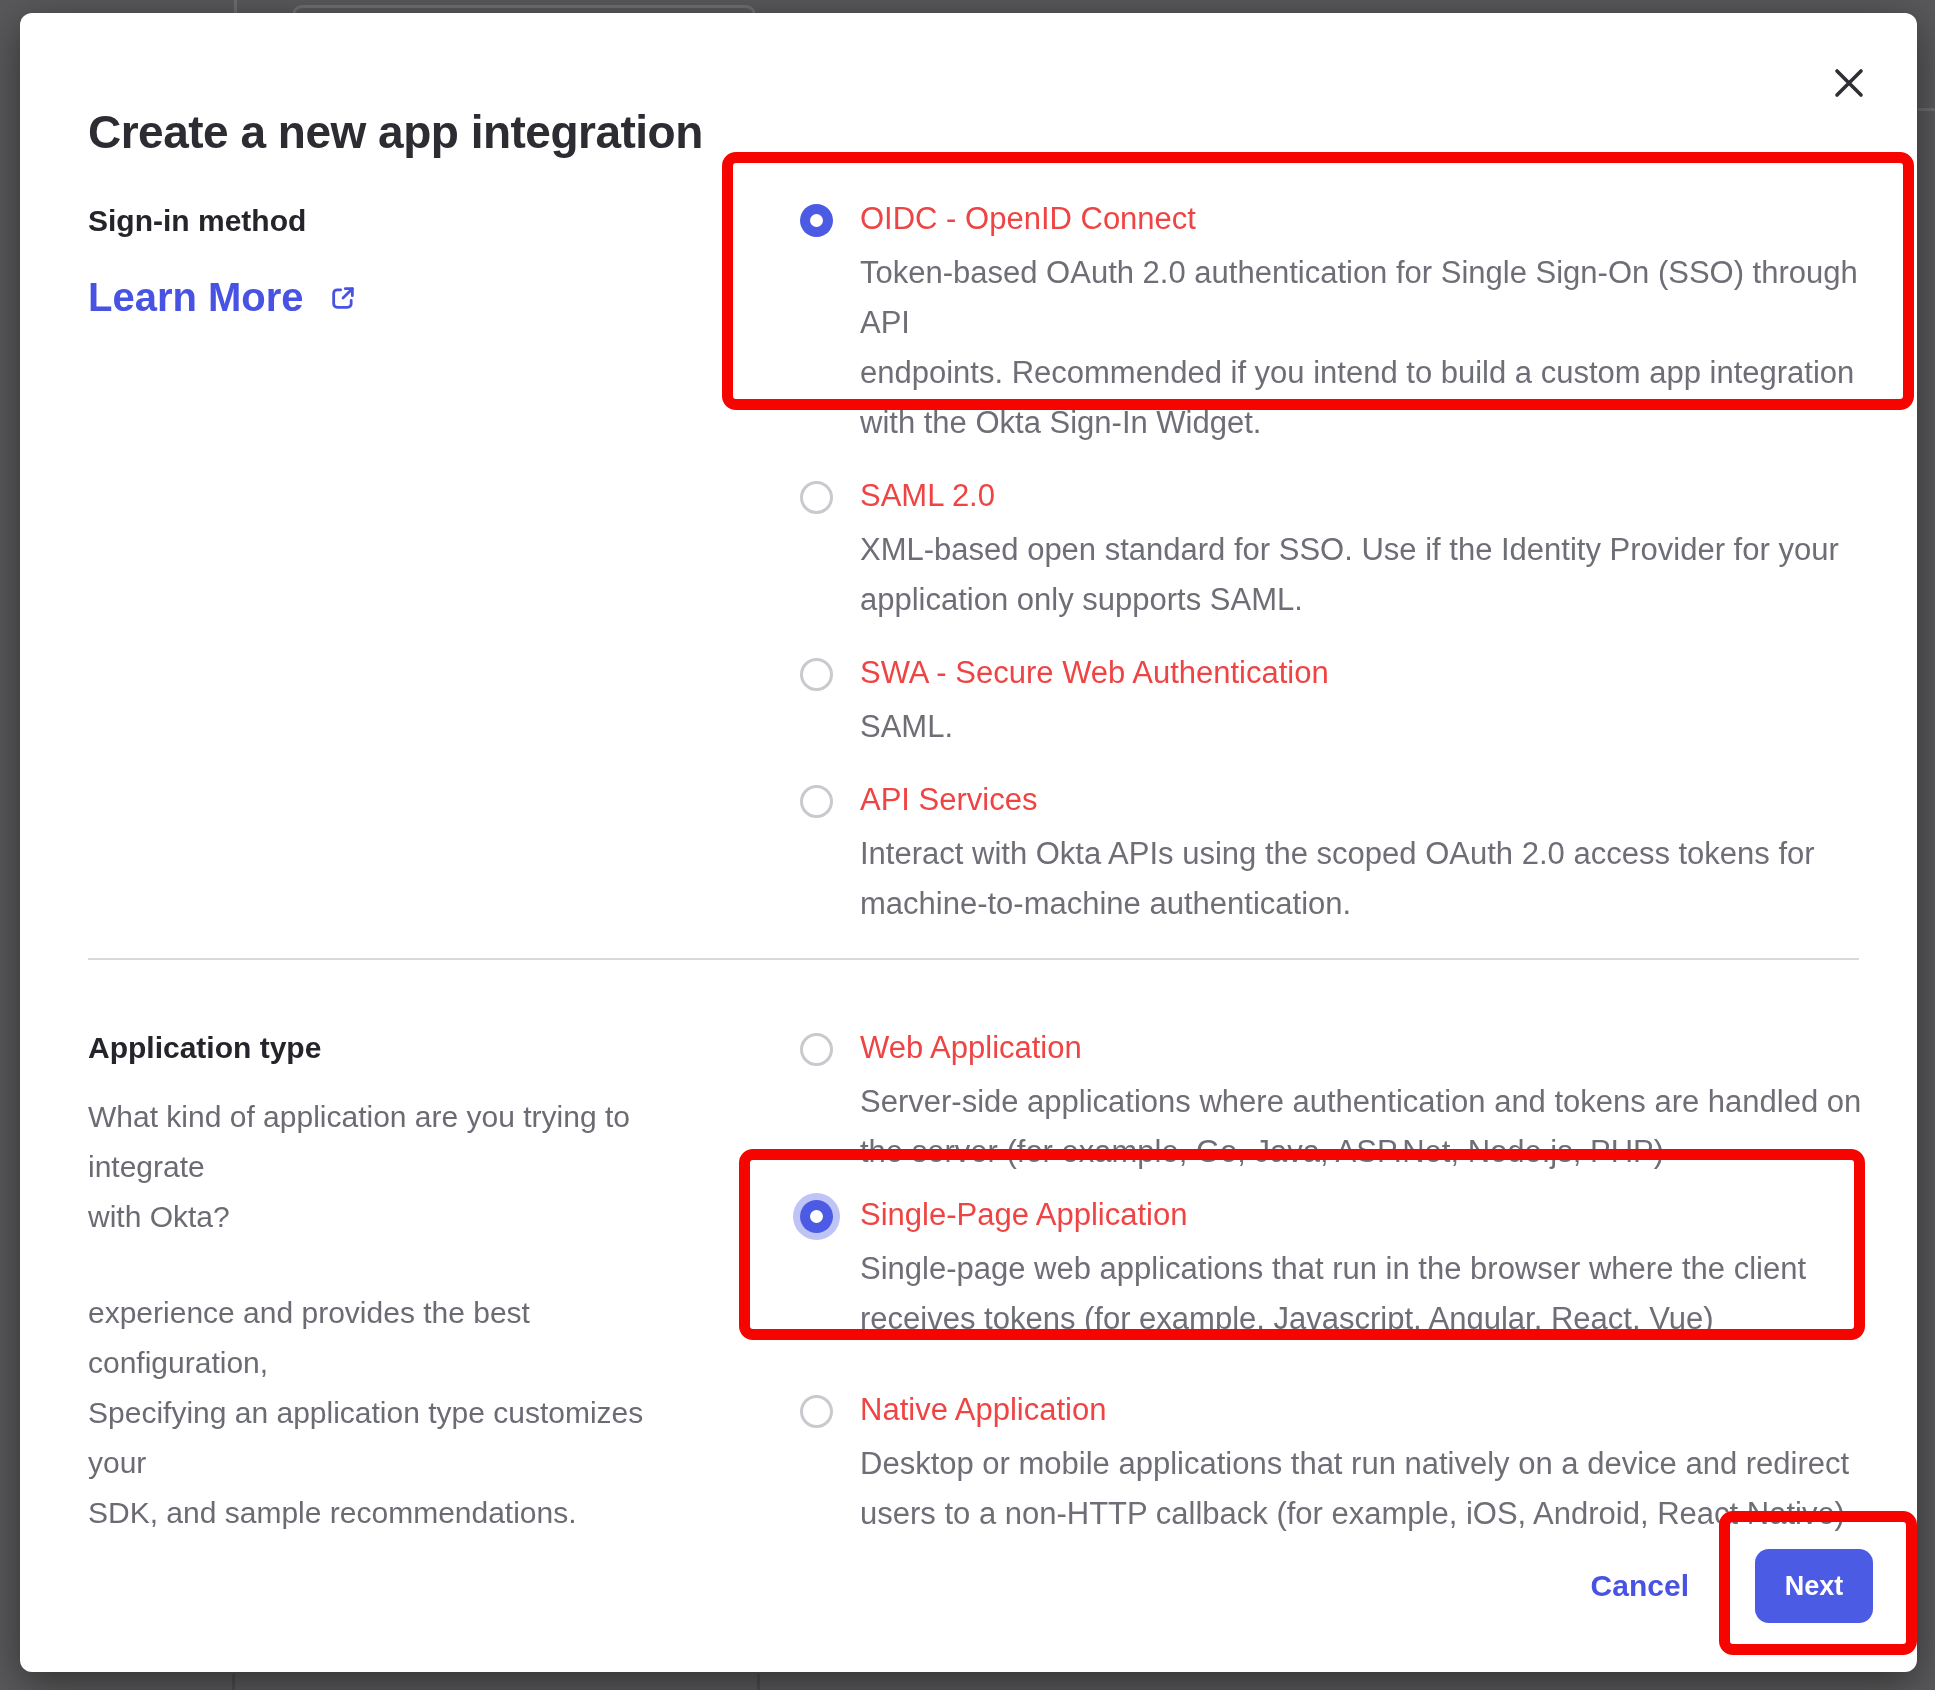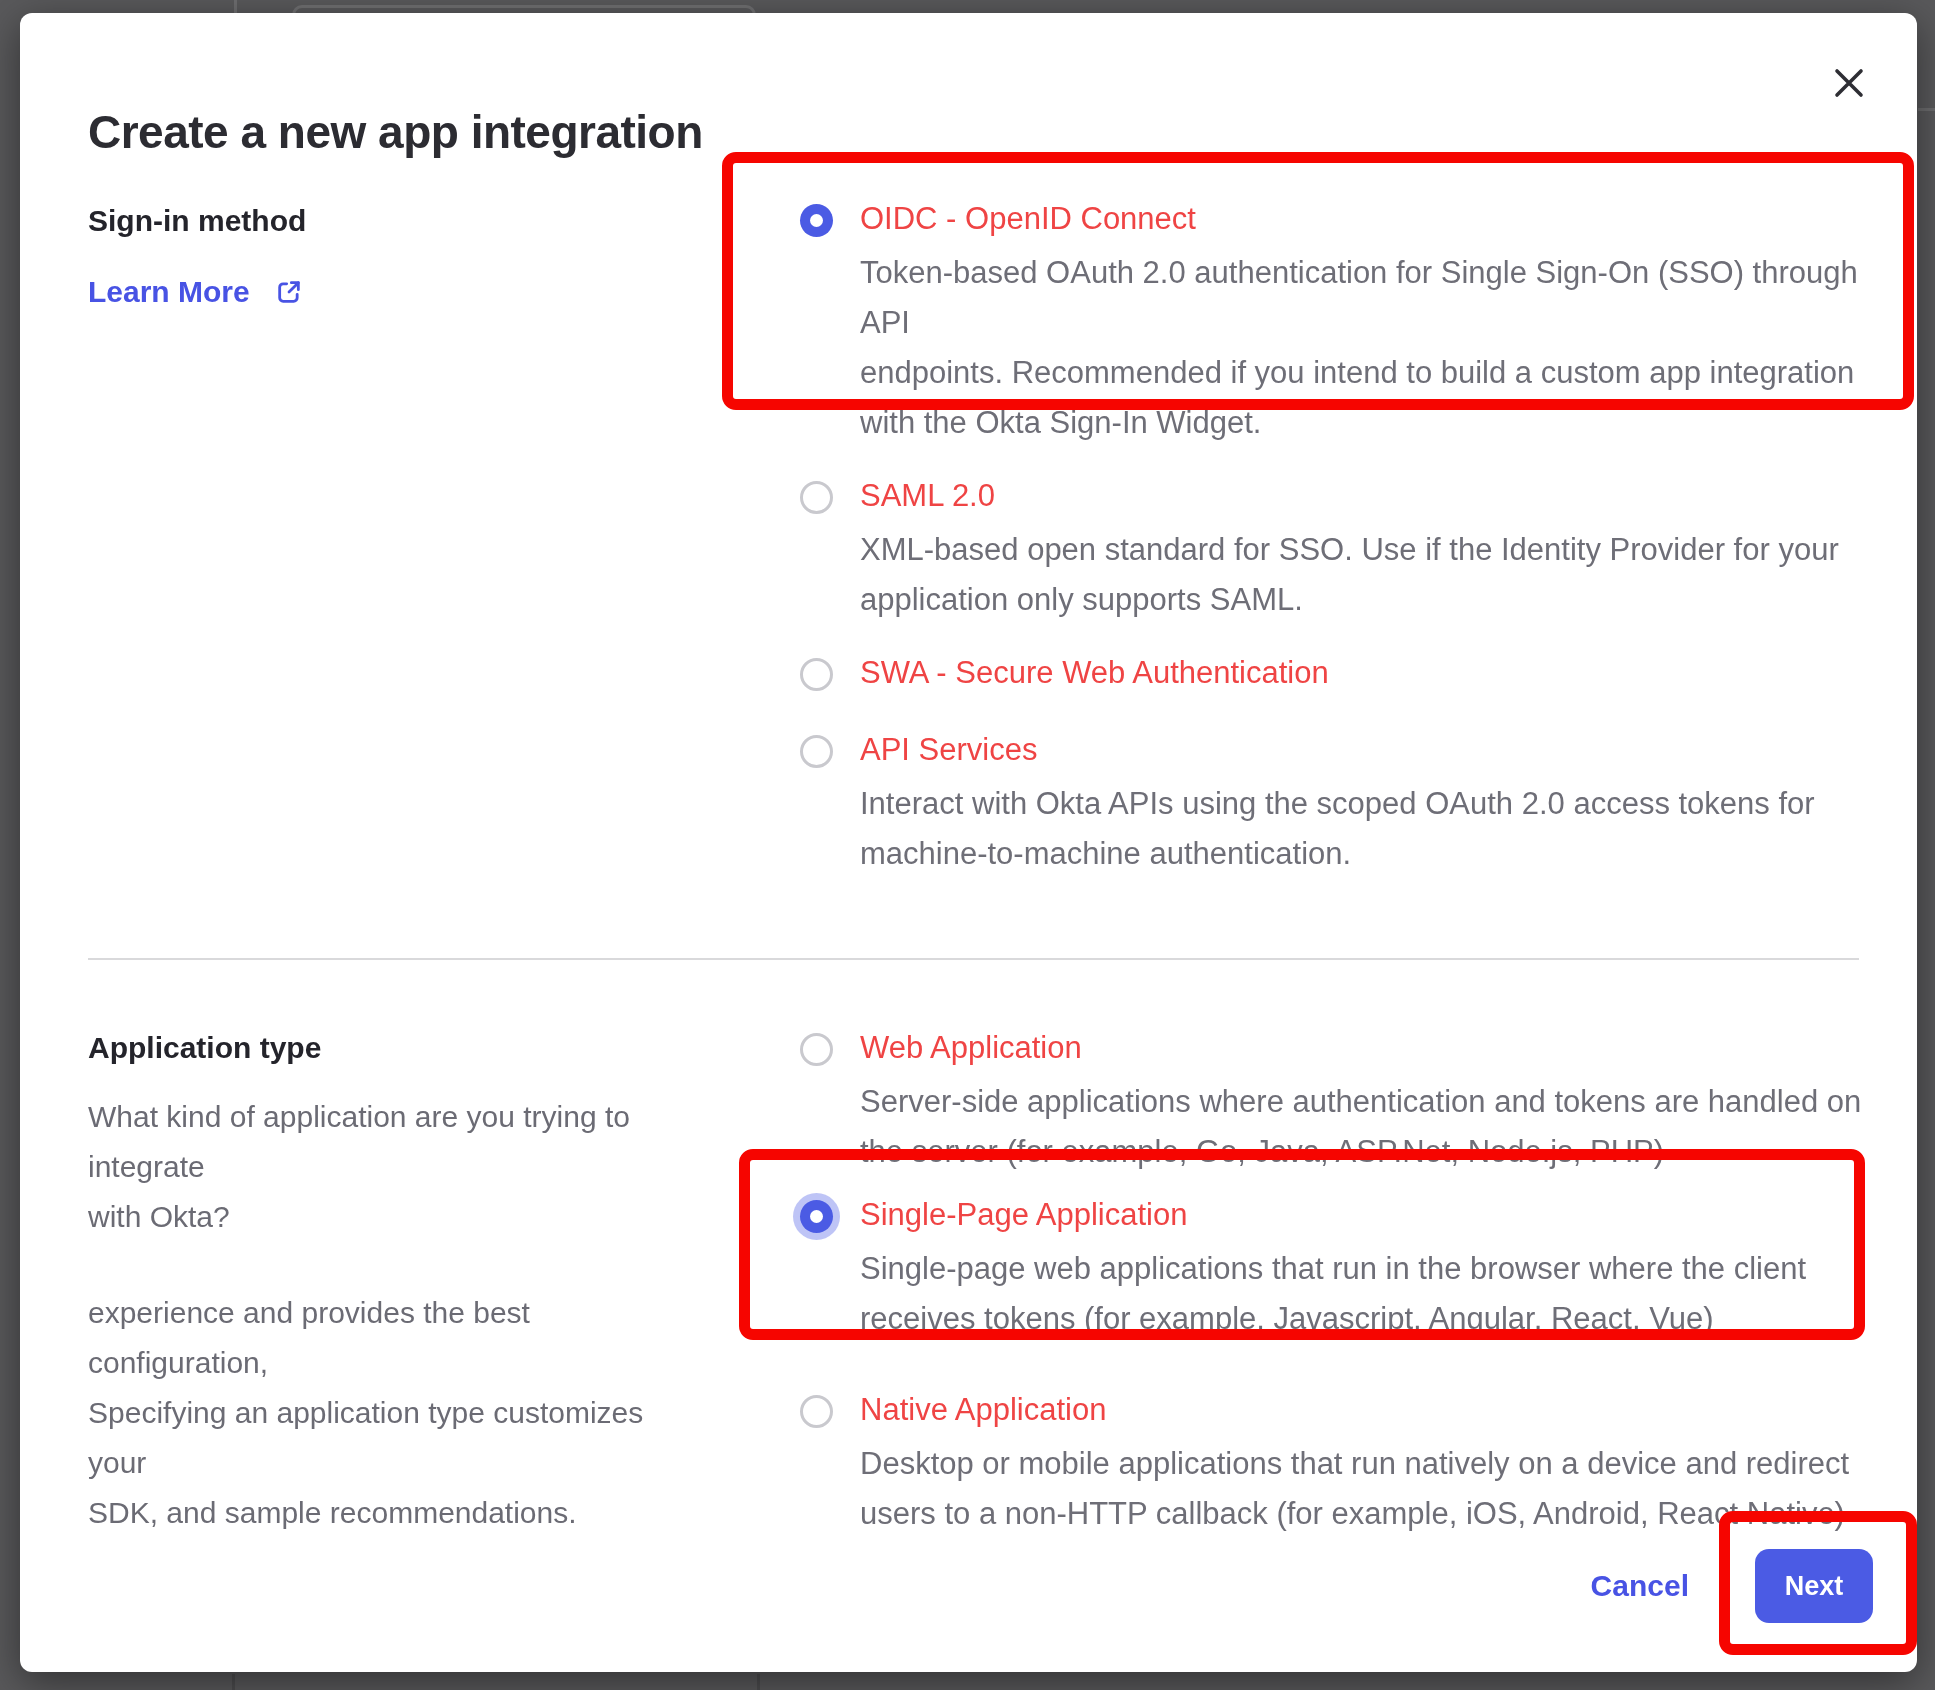--- a/index.html
+++ b/index.html
@@ -29,21 +29,21 @@
     background:none;border:none;cursor:pointer;padding:0;
     display:flex;align-items:center;justify-content:center;
   }
   .title{
     position:absolute;left:68px;top:92px;margin:0;
     font-size:46px;font-weight:700;letter-spacing:-0.5px;color:#2c2c32;
   }
   .section-label{font-size:30px;font-weight:700;color:#24242b;line-height:36px;}
   .learn-more{
     display:inline-flex;align-items:center;gap:25px;margin-top:36px;
-    font-size:30px;font-weight:700;color:#4853e4;text-decoration:none;cursor:pointer;
+    font-size:40px;font-weight:700;color:#4853e4;text-decoration:none;cursor:pointer;
   }
   .signin-left{position:absolute;left:68px;top:190px;}
   .signin-options{position:absolute;left:780px;top:188px;width:1100px;}
   .apptype-left{position:absolute;left:68px;top:1017px;width:600px;}
   .apptype-options{position:absolute;left:780px;top:1017px;width:1100px;}
   .para{font-size:30px;color:#6b6b74;line-height:50px;}
   .para.q{margin-top:26px;}
   .para.hint{margin-top:46px;}
   .para .line{display:block;}
   .divider{position:absolute;left:68px;right:58px;top:945px;height:2px;background:#d9d9db;}
@@ -141,20 +141,21 @@
             <span class="line">application only supports SAML.</span>
           </div>
         </div>
       </div>
 
       <div class="option opt-gap-std">
         <span class="radio"></span>
         <div>
           <div class="option-label">SWA - Secure Web Authentication</div>
           <div class="option-desc">
+            <span class="line">SAML.</span>
           </div>
         </div>
       </div>
 
       <div class="option">
         <span class="radio"></span>
         <div>
           <div class="option-label">API Services</div>
           <div class="option-desc">
             <span class="line">Interact with Okta APIs using the scoped OAuth 2.0 access tokens for</span>

